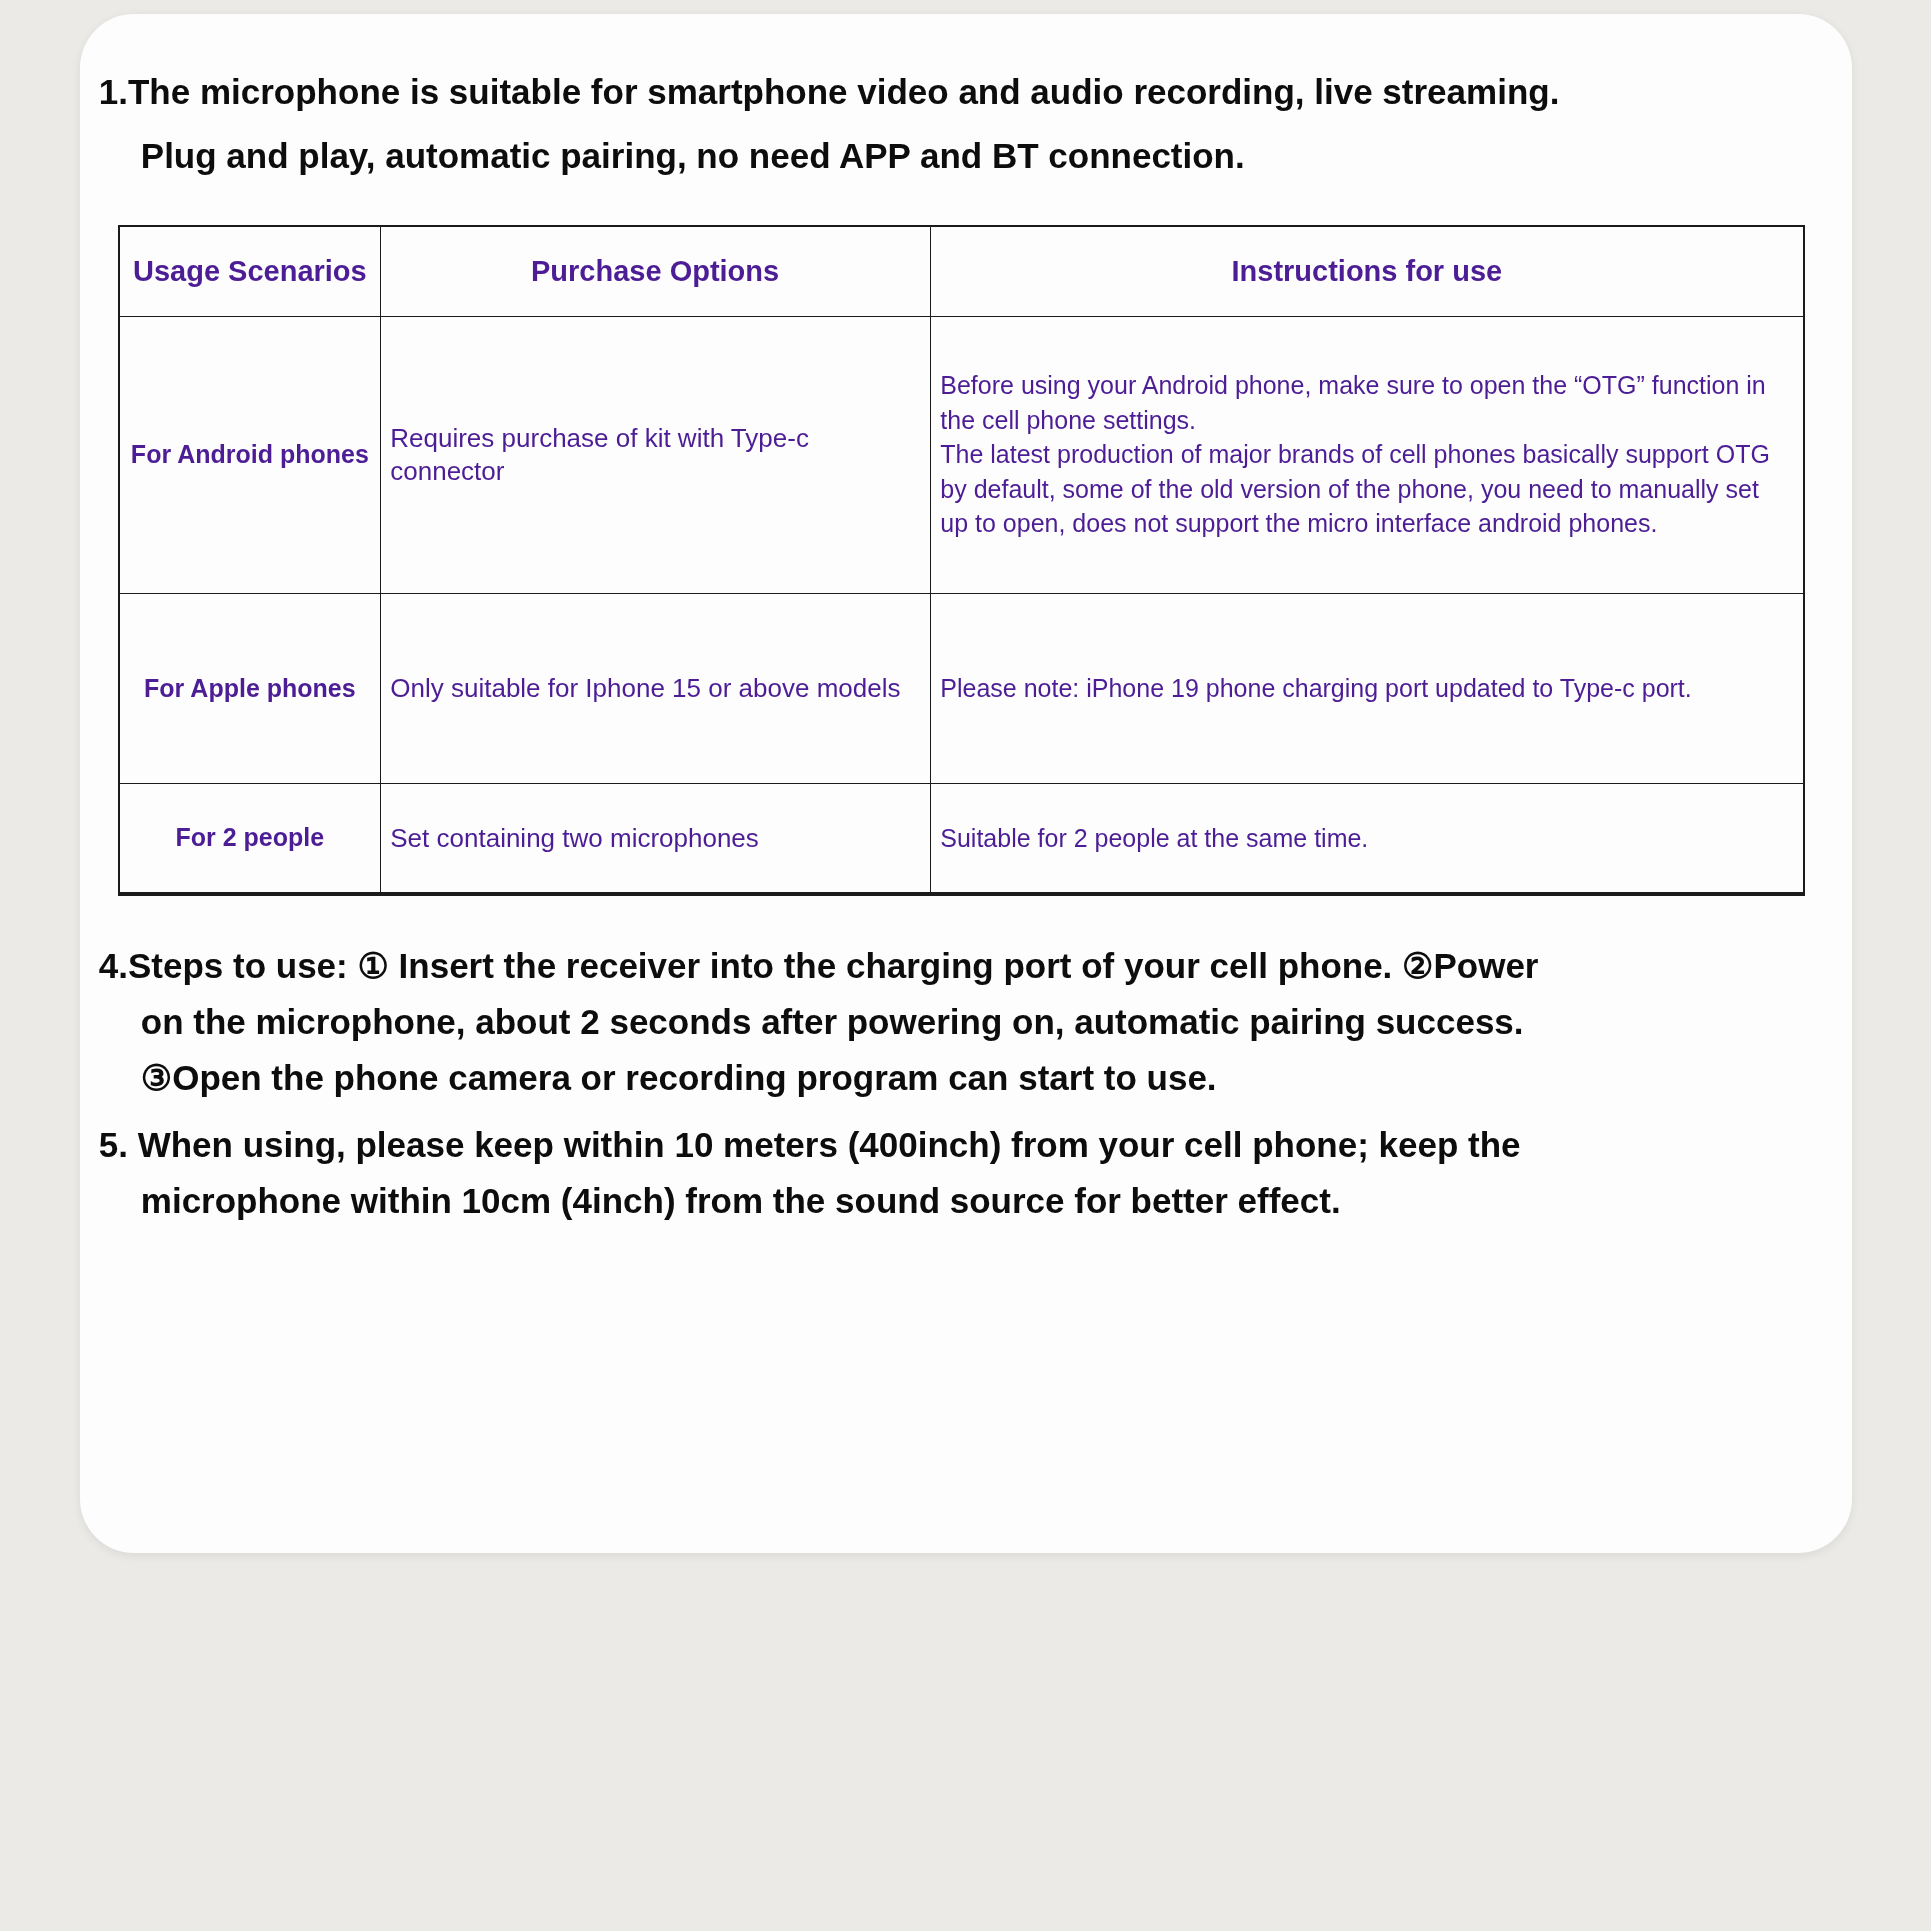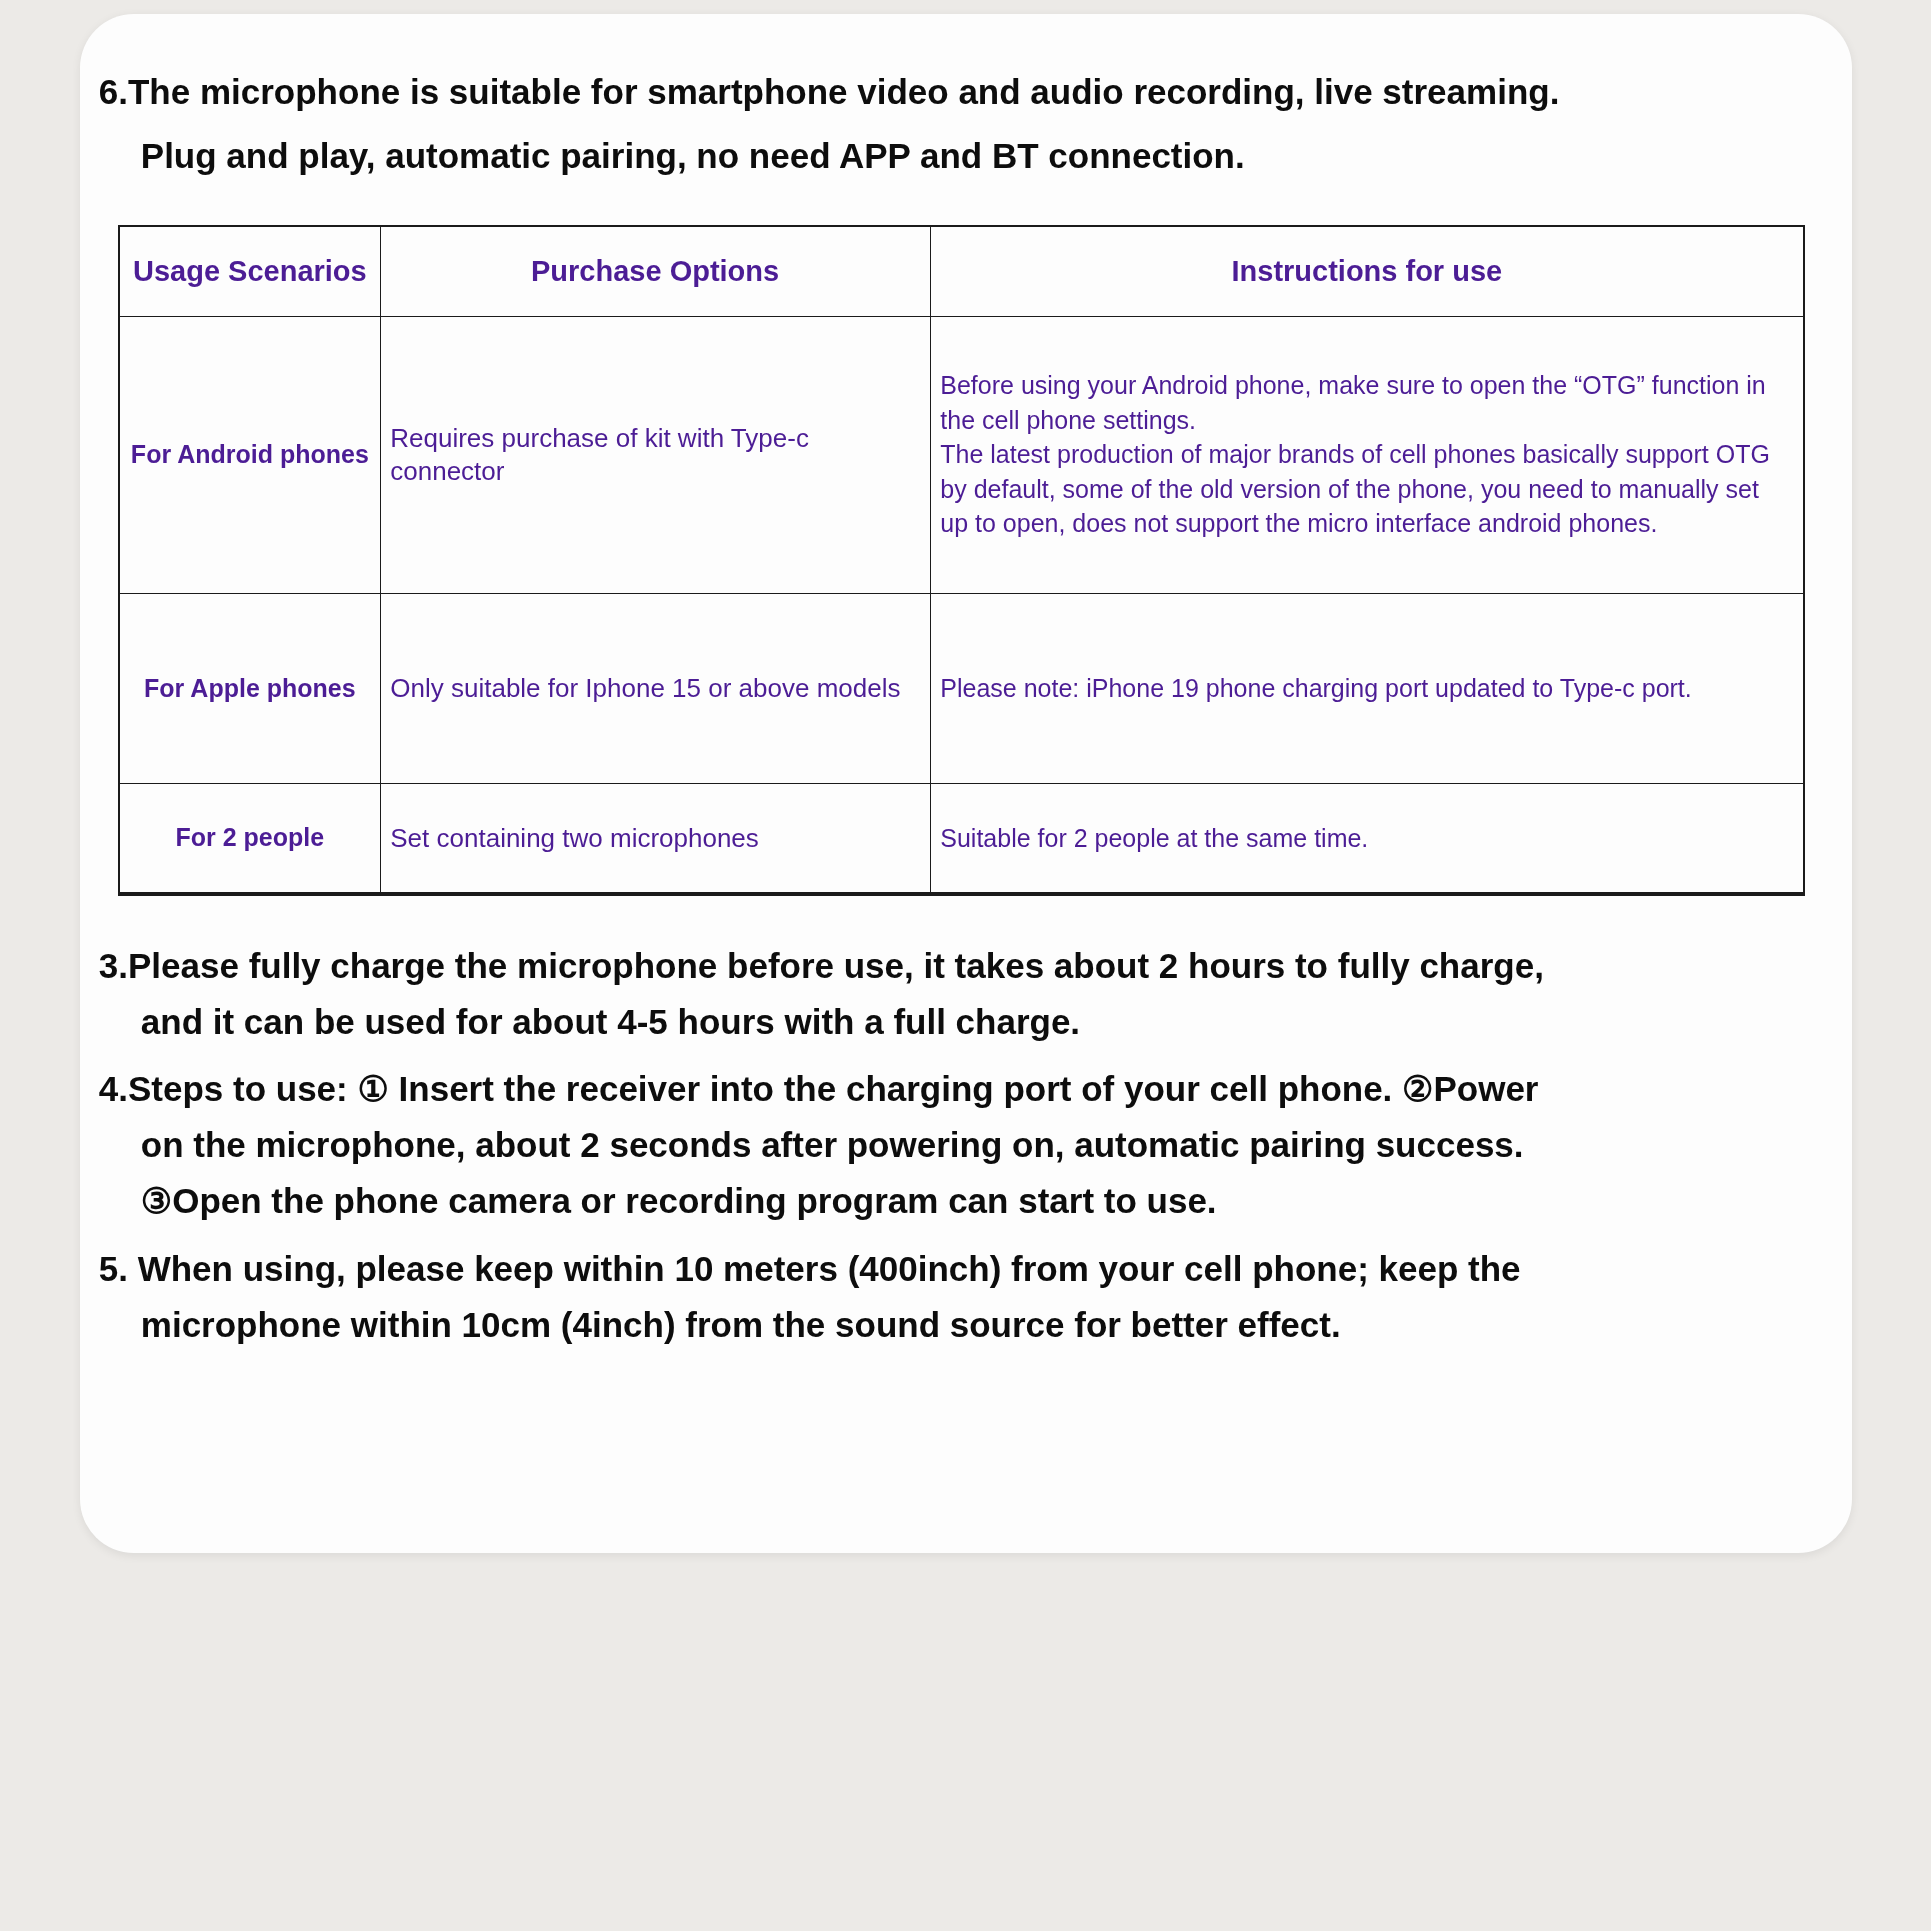--- a/index.html
+++ b/index.html
@@ -114,21 +114,21 @@
   tr.row-two     td { height: 92px; }
 </style>
 </head>
 <body>
 
 <div class="page">
 
 
   <div class="card">
 
-    <p class="note lh-lg first">6.The microphone is suitable for smartphone video and audio recording, live streaming.
+    <p class="note lh-lg first">1.The microphone is suitable for smartphone video and audio recording, live streaming.
 Plug and play, automatic pairing, no need APP and BT connection.</p>
 
     <table class="info-table">
       <colgroup>
         <col class="col-scenario">
         <col class="col-option">
         <col class="col-instr">
       </colgroup>
       <thead>
         <tr>
@@ -150,22 +150,20 @@
           <td class="instructions">Please note: iPhone 19 phone charging port updated to Type-c port.</td>
         </tr>
         <tr class="row-two">
           <td class="scenario">For 2 people</td>
           <td class="option">Set containing two microphones</td>
           <td class="instructions">Suitable for 2 people at the same time.</td>
         </tr>
       </tbody>
     </table>
 
-    <p class="note lh-sm">3.Please fully charge the microphone before use, it takes about 2 hours to fully charge,
-and it can be used for about 4-5 hours with a full charge.</p>
     <p class="note lh-sm">4.Steps to use: ① Insert the receiver into the charging port of your cell phone. ②Power
 on the microphone, about 2 seconds after powering on, automatic pairing success.
 ③Open the phone camera or recording program can start to use.</p>
     <p class="note lh-sm">5. When using, please keep within 10 meters (400inch) from your cell phone; keep the
 microphone within 10cm (4inch) from the sound source for better effect.</p>
 
   </div>
 </div>
 
 

